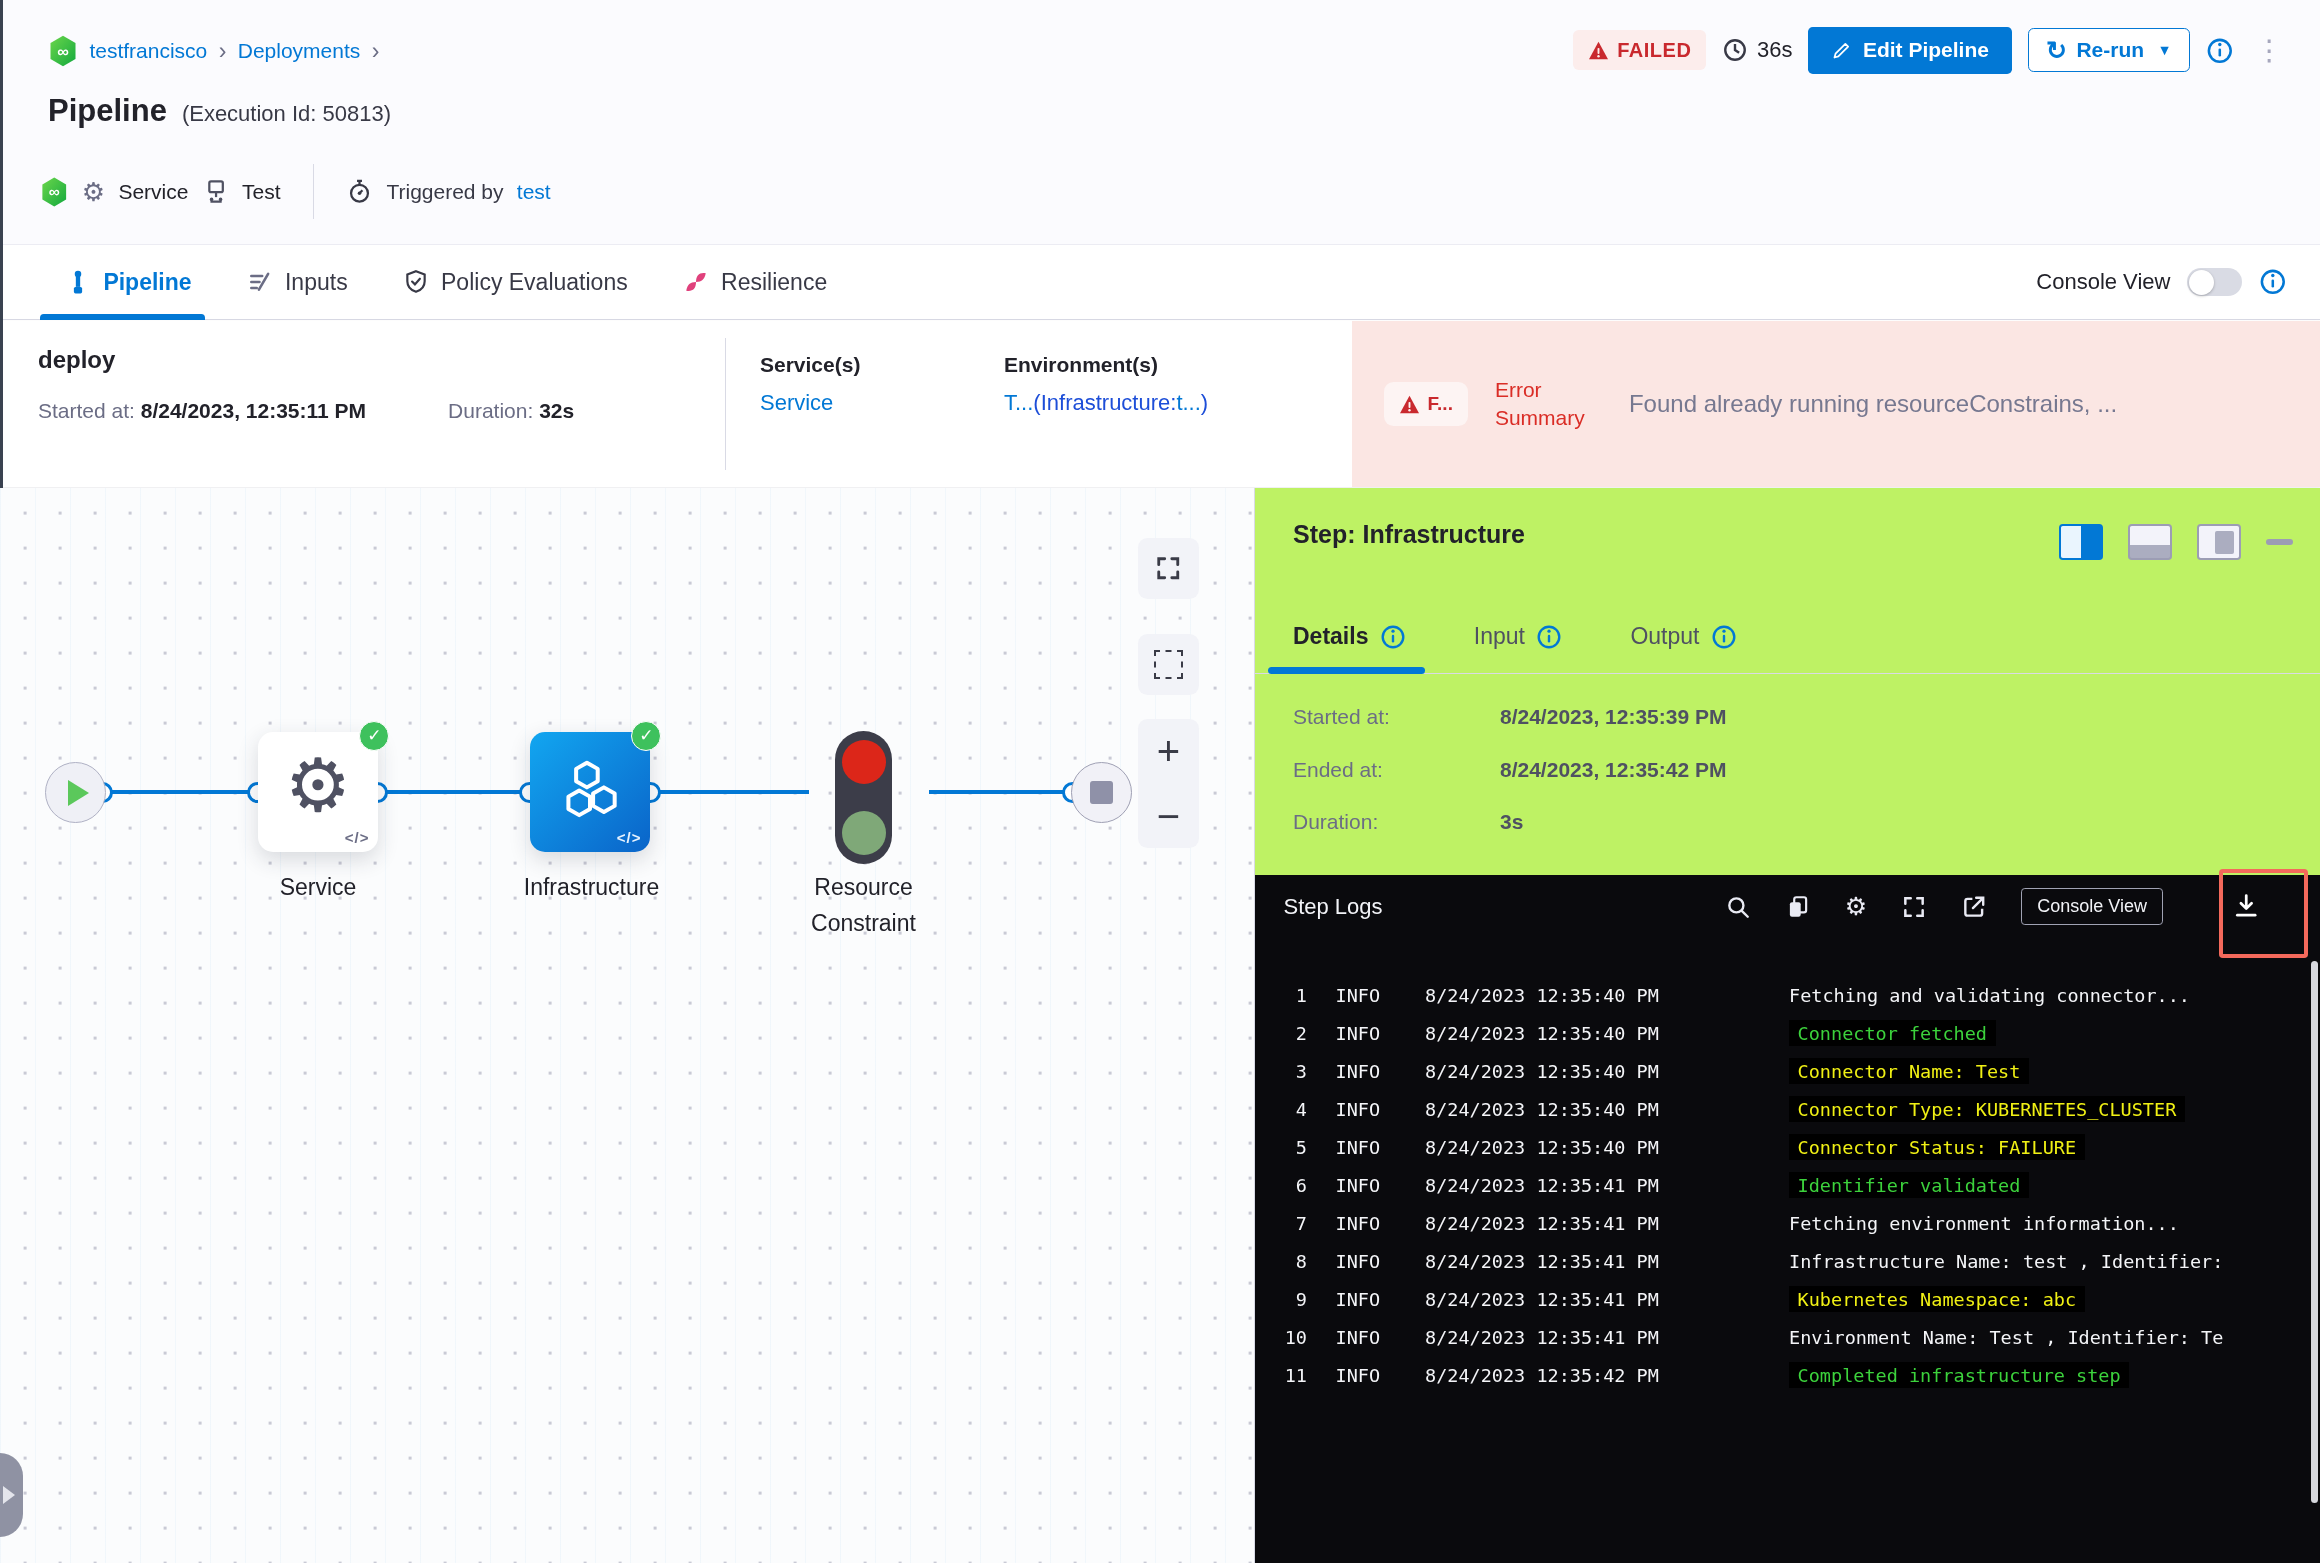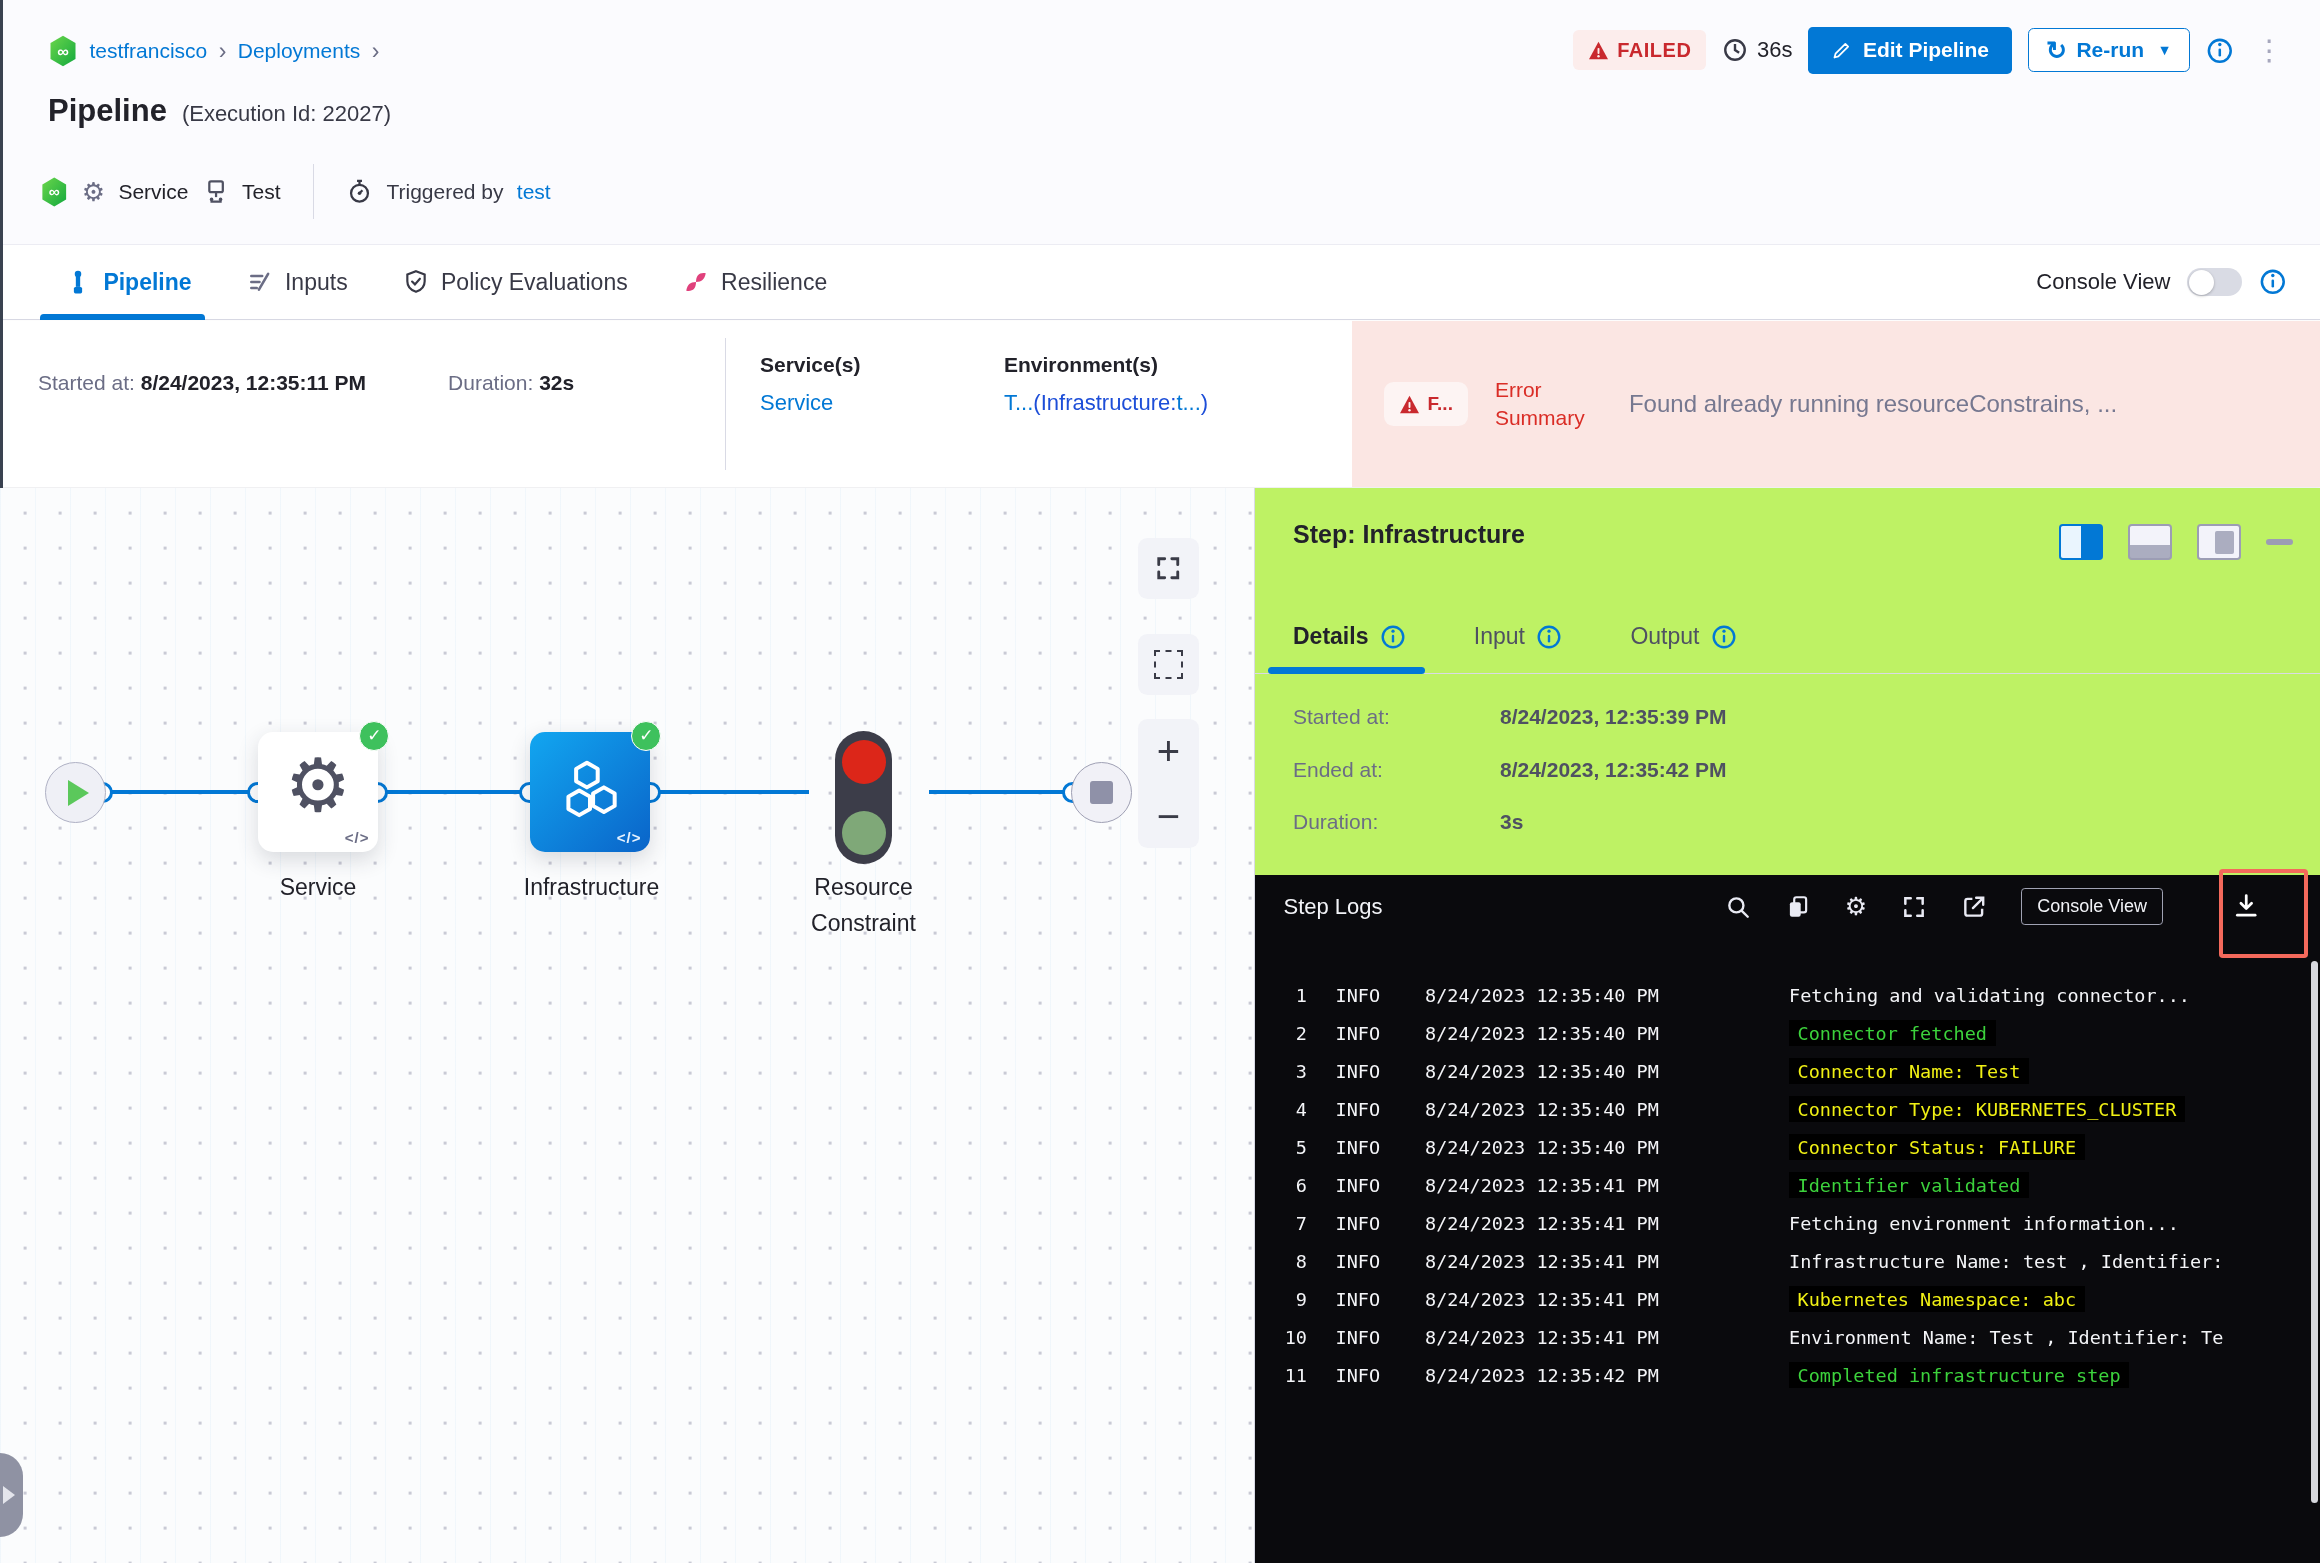--- a/index.html
+++ b/index.html
@@ -164,21 +164,21 @@
           </svg>
       </span>
       <a class="crumb">testfrancisco</a>
       <span class="crumb-sep">›</span>
       <a class="crumb">Deployments</a>
       <span class="crumb-sep">›</span>
     </div>
 
     <div class="title-row">
       <h1 class="page-title">Pipeline</h1>
-      <span class="exec-id">(Execution Id: 22027)</span>
+      <span class="exec-id">(Execution Id: 50813)</span>
     </div>
 
     <div class="meta-row">
       <span class="brand-badge" style="width:28.5px;height:32px;">
         <svg viewBox="0 0 24 26" style="font-size:22px">
             <path d="M12 .8 22 6.6v12.8L12 25.2 2 19.4V6.6Z" fill="url(#gr1)"></path>
             <text x="12" y="17.5" font-size="13" font-weight="bold" fill="#fff" text-anchor="middle">∞</text>
           </svg>
       </span>
       <span class="glyph-gear">⚙</span>
@@ -297,20 +297,21 @@
       <svg class="i-info" viewBox="0 0 24 24">
           <circle cx="12" cy="12" r="9.5" fill="none" stroke="currentColor" stroke-width="2.2"></circle>
           <rect x="10.9" y="10" width="2.2" height="7" rx="1.1" fill="currentColor"></rect>
           <circle cx="12" cy="6.6" r="1.5" fill="currentColor"></circle>
         </svg>
     </div>
   </nav>
 
   <section class="stage-strip">
     <div class="stage-info">
+      <div class="stage-name">deploy</div>
       <div class="stage-meta">
         <div><span class="m-label">Started at:</span> <span class="m-value">8/24/2023, 12:35:11 PM</span></div>
         <div><span class="m-label">Duration:</span> <span class="m-value">32s</span></div>
       </div>
     </div>
     <div class="stage-div"></div>
     <div class="svc-col">
       <div class="col-label">Service(s)</div>
       <div class="col-value"><a class="link-blue">Service</a></div>
     </div>

